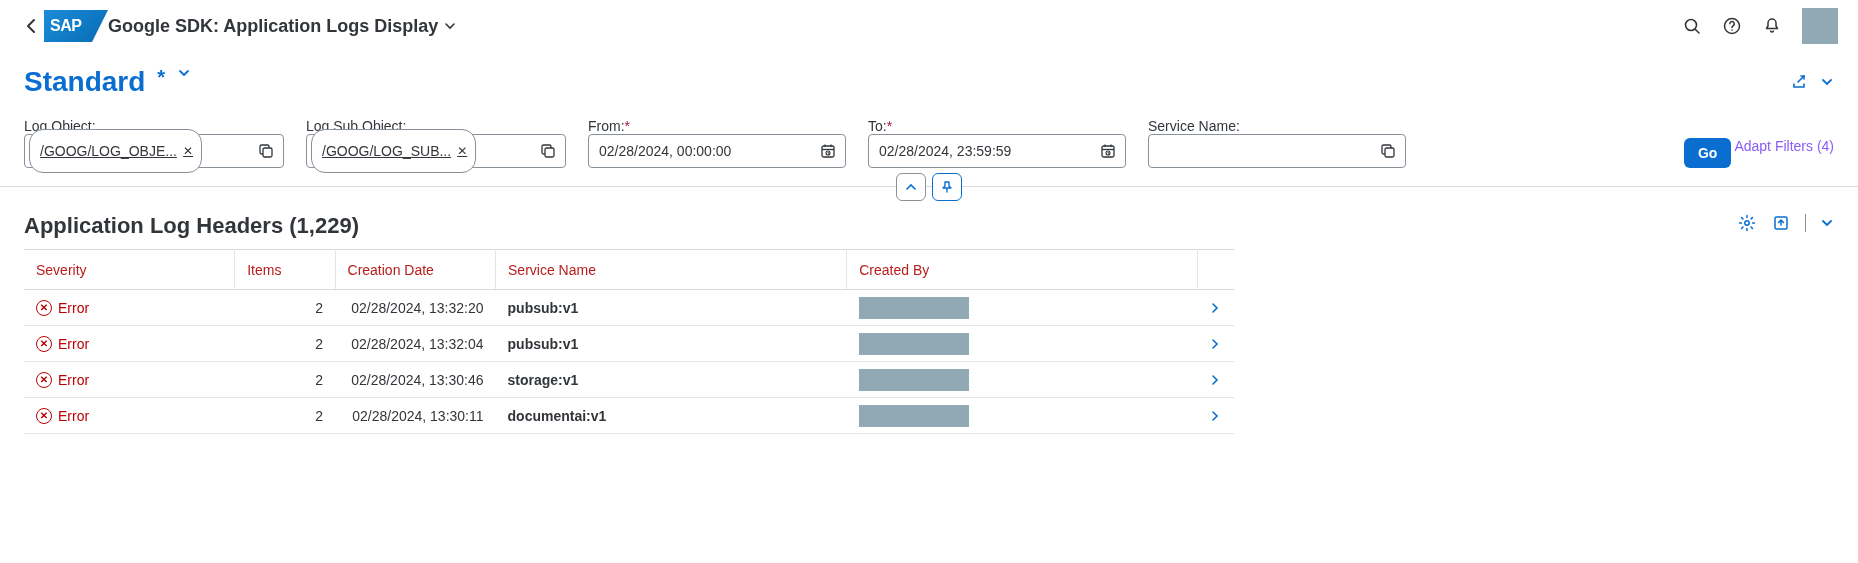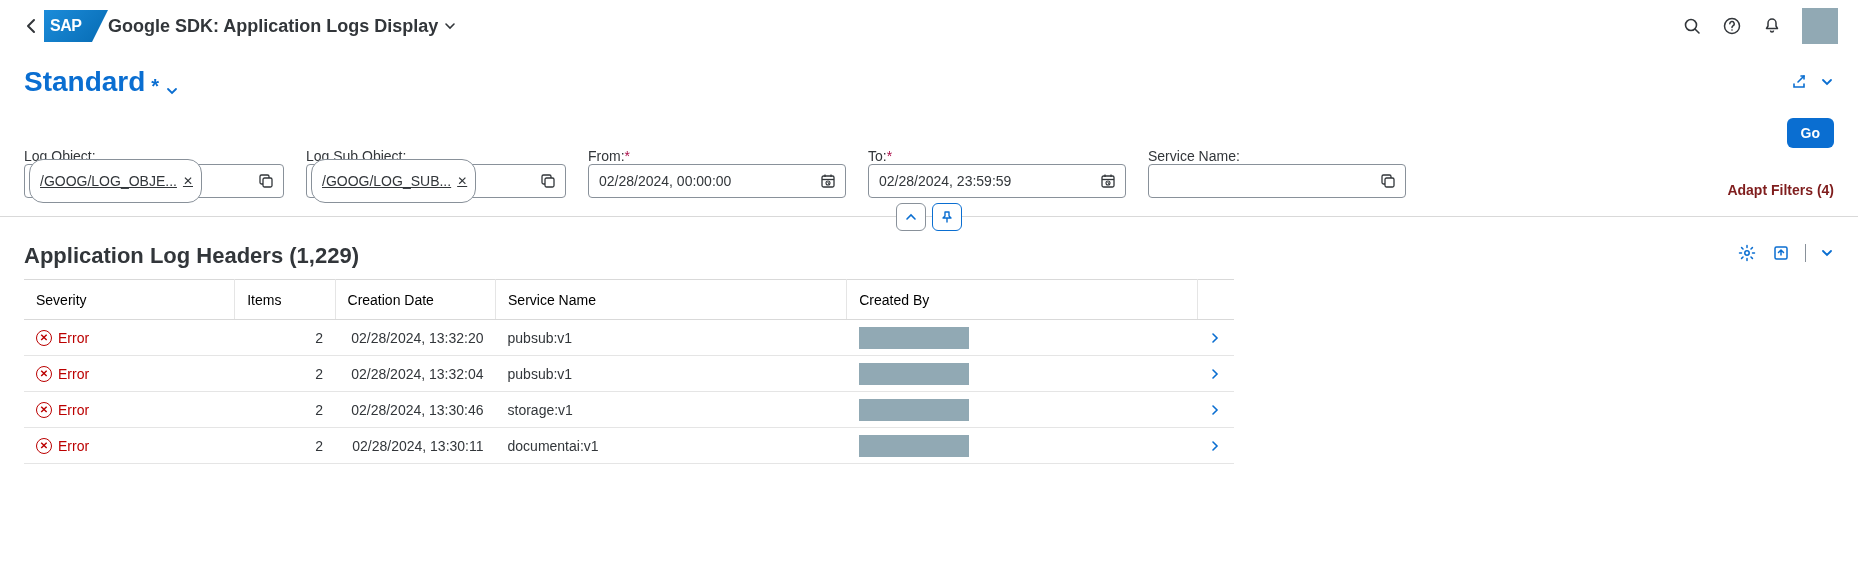--- a/index.html
+++ b/index.html
@@ -28,21 +28,21 @@
   clip-path: polygon(0 0, 100% 0, 75% 100%, 0 100%);
   color: #fff; font-weight: 900; font-size: 16px;
   display: flex; align-items: center; padding-left: 6px; letter-spacing: -0.5px;
 }
 .app-title { font-size: 18px; font-weight: 700; color: #32363a; display: flex; align-items: center; gap: 6px; }
 .header-icon { width: 20px; height: 20px; display: flex; align-items: center; justify-content: center; cursor: pointer; }
 .avatar-ph { width: 36px; height: 36px; background: #91a9b4; }
 
 
 .variant-bar { display: flex; align-items: center; padding: 14px 24px 10px; gap: 10px; }
-.variant-title { font-size: 28px; font-weight: 800; color: #0a6ed1; display: flex; align-items: flex-end; gap: 6px; }
+.variant-title { font-size: 28px; font-weight: 800; color: #0a6ed1; display: flex; align-items: flex-start; gap: 12px; }
 .variant-title .mod { color: #0a6ed1; font-weight: 700; font-size: 20px; }
 .variant-bar .right-actions { margin-left: auto; display: flex; align-items: center; gap: 10px; color: #0a6ed1; }
 .chev-down-sm { color: #0a6ed1; }
 
 
 .filter-bar {
   display: flex;
   align-items: flex-end;
   gap: 22px;
   padding: 10px 24px 18px;
@@ -72,22 +72,22 @@
 .token .x { font-size: 12px; cursor: pointer; color: #32363a; }
 .field-icon {
   position: absolute; right: 8px; top: 50%; transform: translateY(-50%);
   width: 18px; height: 18px; display: flex; align-items: center; justify-content: center; cursor: pointer;
   color: #32363a;
 }
 .go-btn {
   background: #0a6ed1; color: #fff; border: none; border-radius: 6px;
   font-size: 14px; font-weight: 700; padding: 7px 14px; cursor: pointer;
 }
-.adapt-link { color: #7f1d1d; font-size: 14px; cursor: pointer; font-weight: bold; }
-.filter-actions { display: flex; align-items: flex-end; gap: 34px; margin-left: auto; flex-direction: column; }
+.adapt-link { color: #8b5cf6; font-size: 14px; cursor: pointer; }
+.filter-actions { display: flex; align-items: flex-start; gap: 3px; margin-left: auto; }
 
 .collapse-pin-wrap {
   position: absolute; left: 50%; transform: translateX(-50%); bottom: -15px;
   display: flex; gap: 6px;
 }
 .pill-btn {
   width: 30px; height: 28px; border: 1px solid #89919a; border-radius: 6px;
   background: #fff; display: flex; align-items: center; justify-content: center; cursor: pointer;
 }
 .pill-btn.active { border-color: #0a6ed1; color: #0a6ed1; }
@@ -95,34 +95,34 @@
 
 .table-section { padding: 26px 24px 0; }
 .table-header { display: flex; align-items: flex-start; padding: 0 0 10px; }
 .table-title { font-size: 22px; font-weight: 700; }
 .table-header .icons { margin-left: auto; display: flex; align-items: center; gap: 14px; color: #0a6ed1; }
 .tbl-icon { width: 20px; height: 20px; display: flex; align-items: center; justify-content: center; cursor: pointer; }
 .divider { width: 1px; height: 18px; background: #89919a; }
 
 table.data { width: 1210px; border-collapse: collapse; }
 table.data th {
-  text-align: left; font-weight: 400; color: #000000;
+  text-align: left; font-weight: 400; color: #b91c1c;
   height: 40px; border-top: 1px solid #d9d9d9; border-bottom: 1px solid #d9d9d9;
   padding: 0 12px; font-size: 14px;
   border-right: 1px solid #e5e5e5;
 }
 table.data th:last-child { border-right: none; }
 table.data td {
   height: 36px; border-bottom: 1px solid #e5e5e5; padding: 0 12px; font-size: 14px;
 }
 .sev-cell { display: flex; align-items: center; gap: 6px; color: #bb0000; }
 .sev-icon { width: 16px; height: 16px; border: 1.5px solid #bb0000; border-radius: 50%; display: flex; align-items: center; justify-content: center; font-size: 10px; color: #bb0000; font-weight: 700; }
 .col-items { text-align: right; width: 100px; }
 .col-date { text-align: right; width: 160px; }
-.col-svc { width: 350px; }
+.col-svc { width: 350px; font-weight: bold; }
 .col-nav { width: 36px; text-align: center; color: #89919a; }
 .col-created { width: 350px; }
 .created-ph { display: inline-block; width: 110px; height: 22px; background: #91a9b4; vertical-align: middle; }
 .row-chev { color: #0a6ed1; cursor: pointer; }
 
 svg { display: block; }
 </style>
 </head>
 <body>
 

